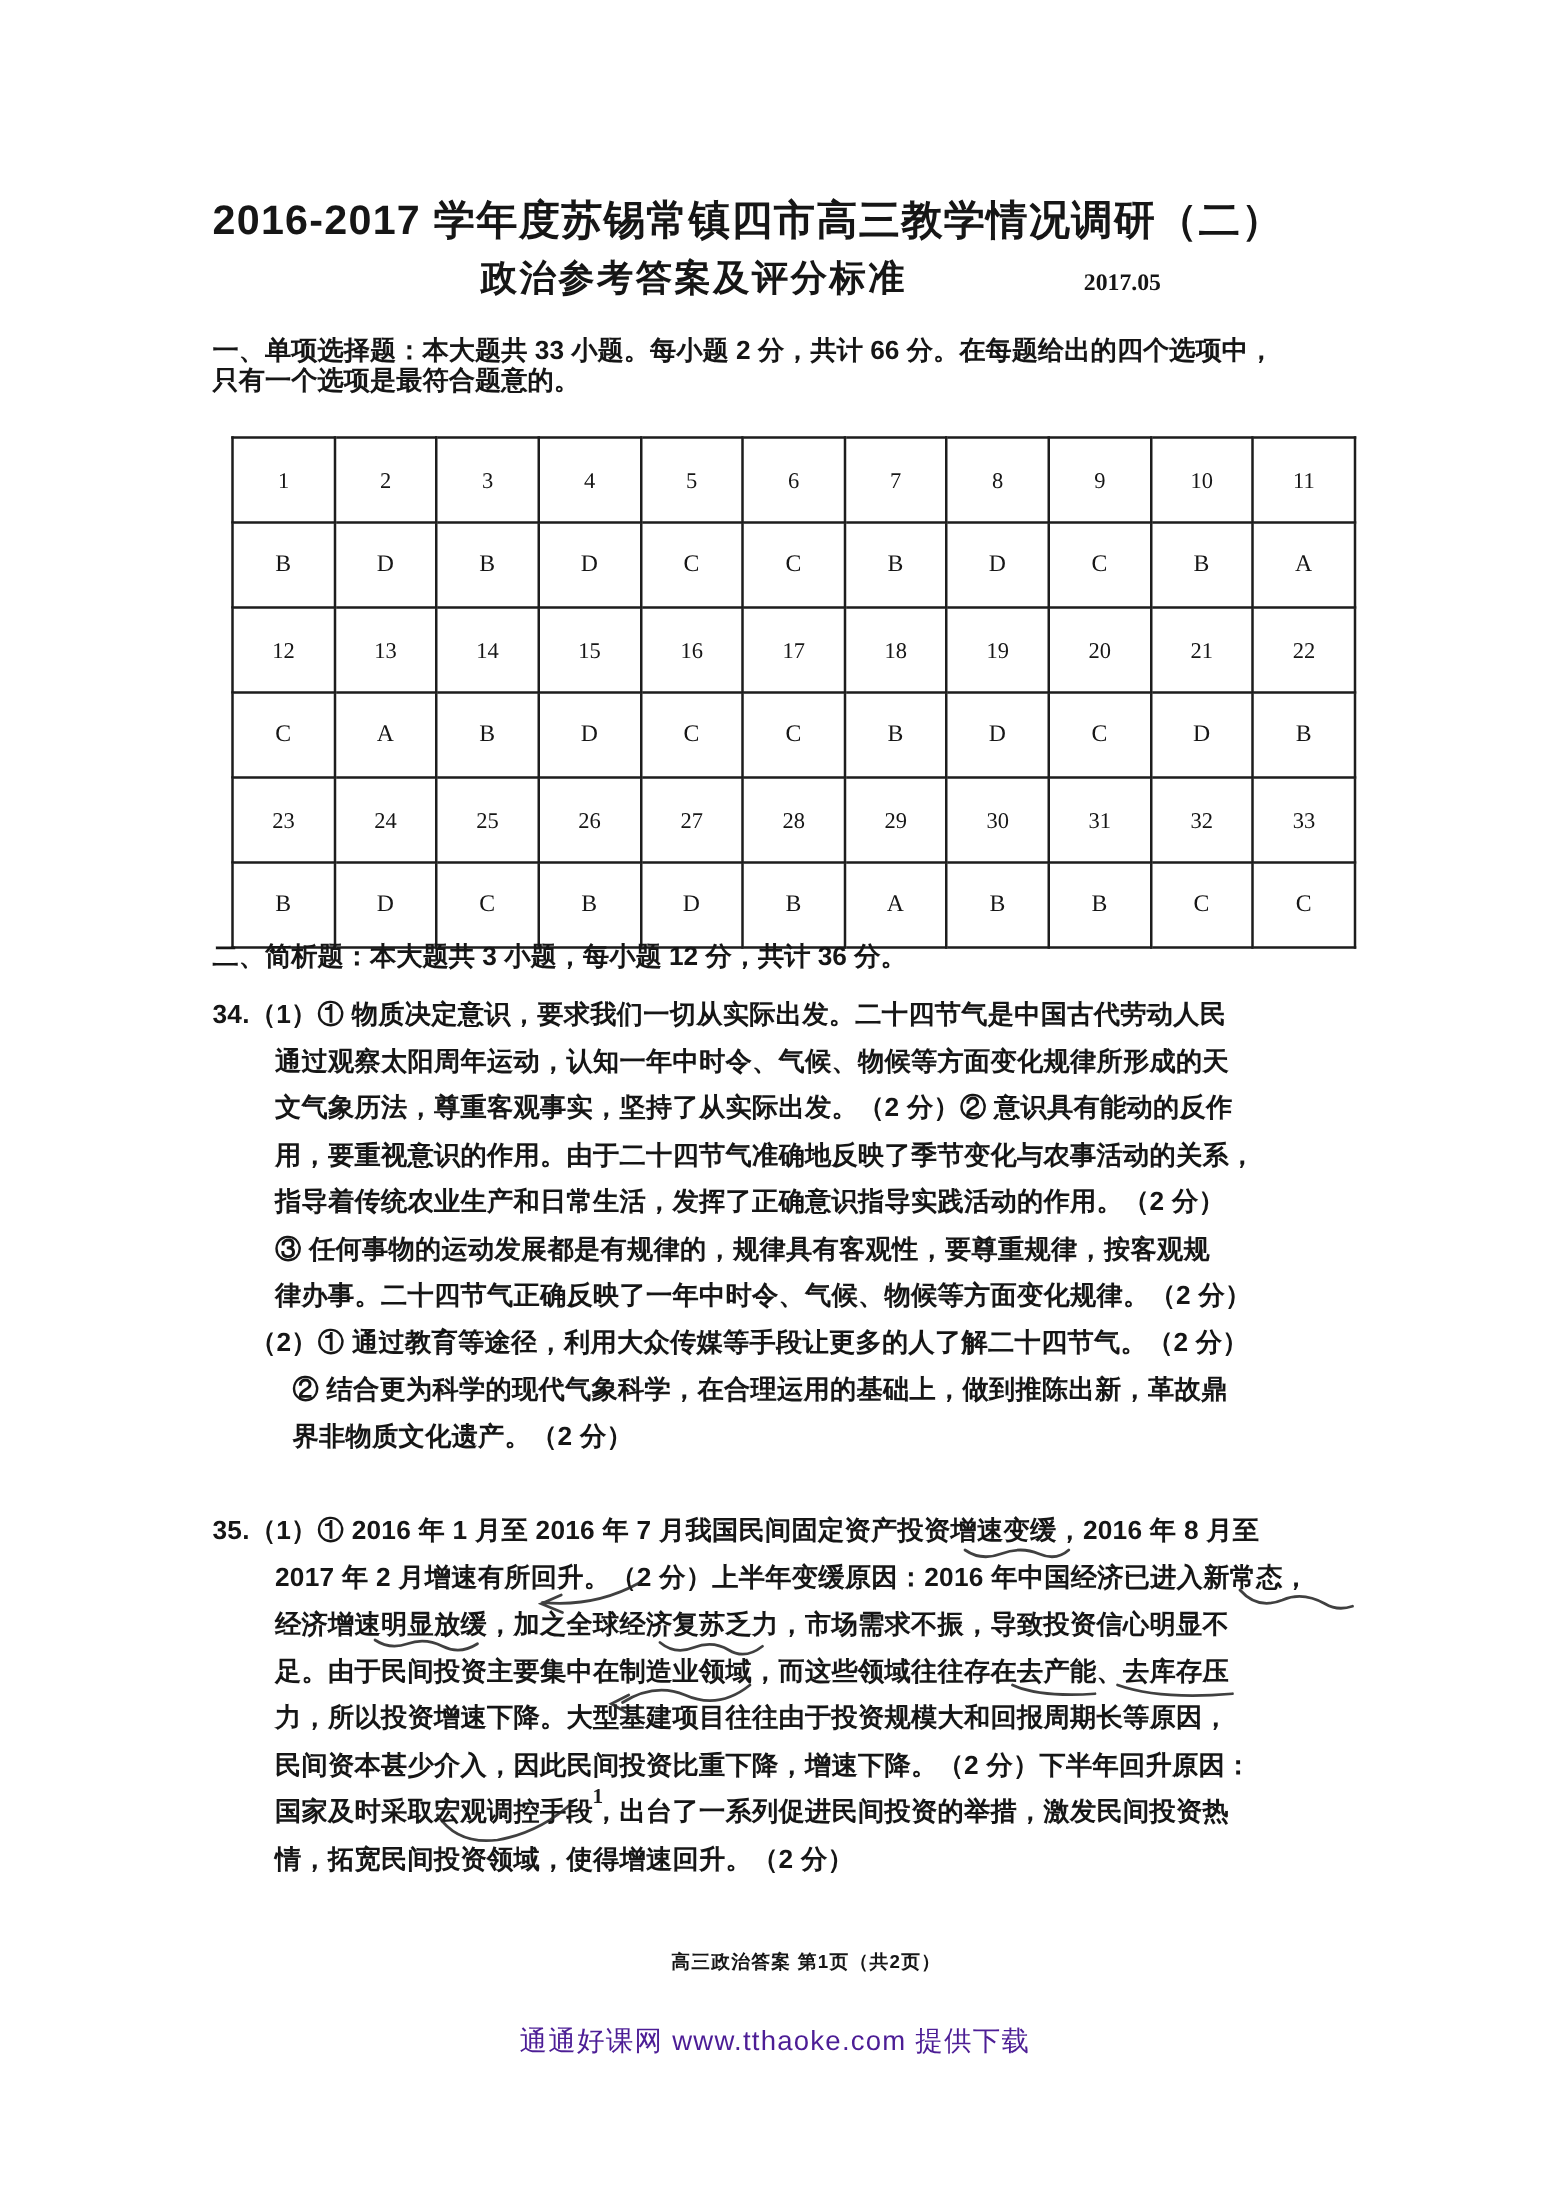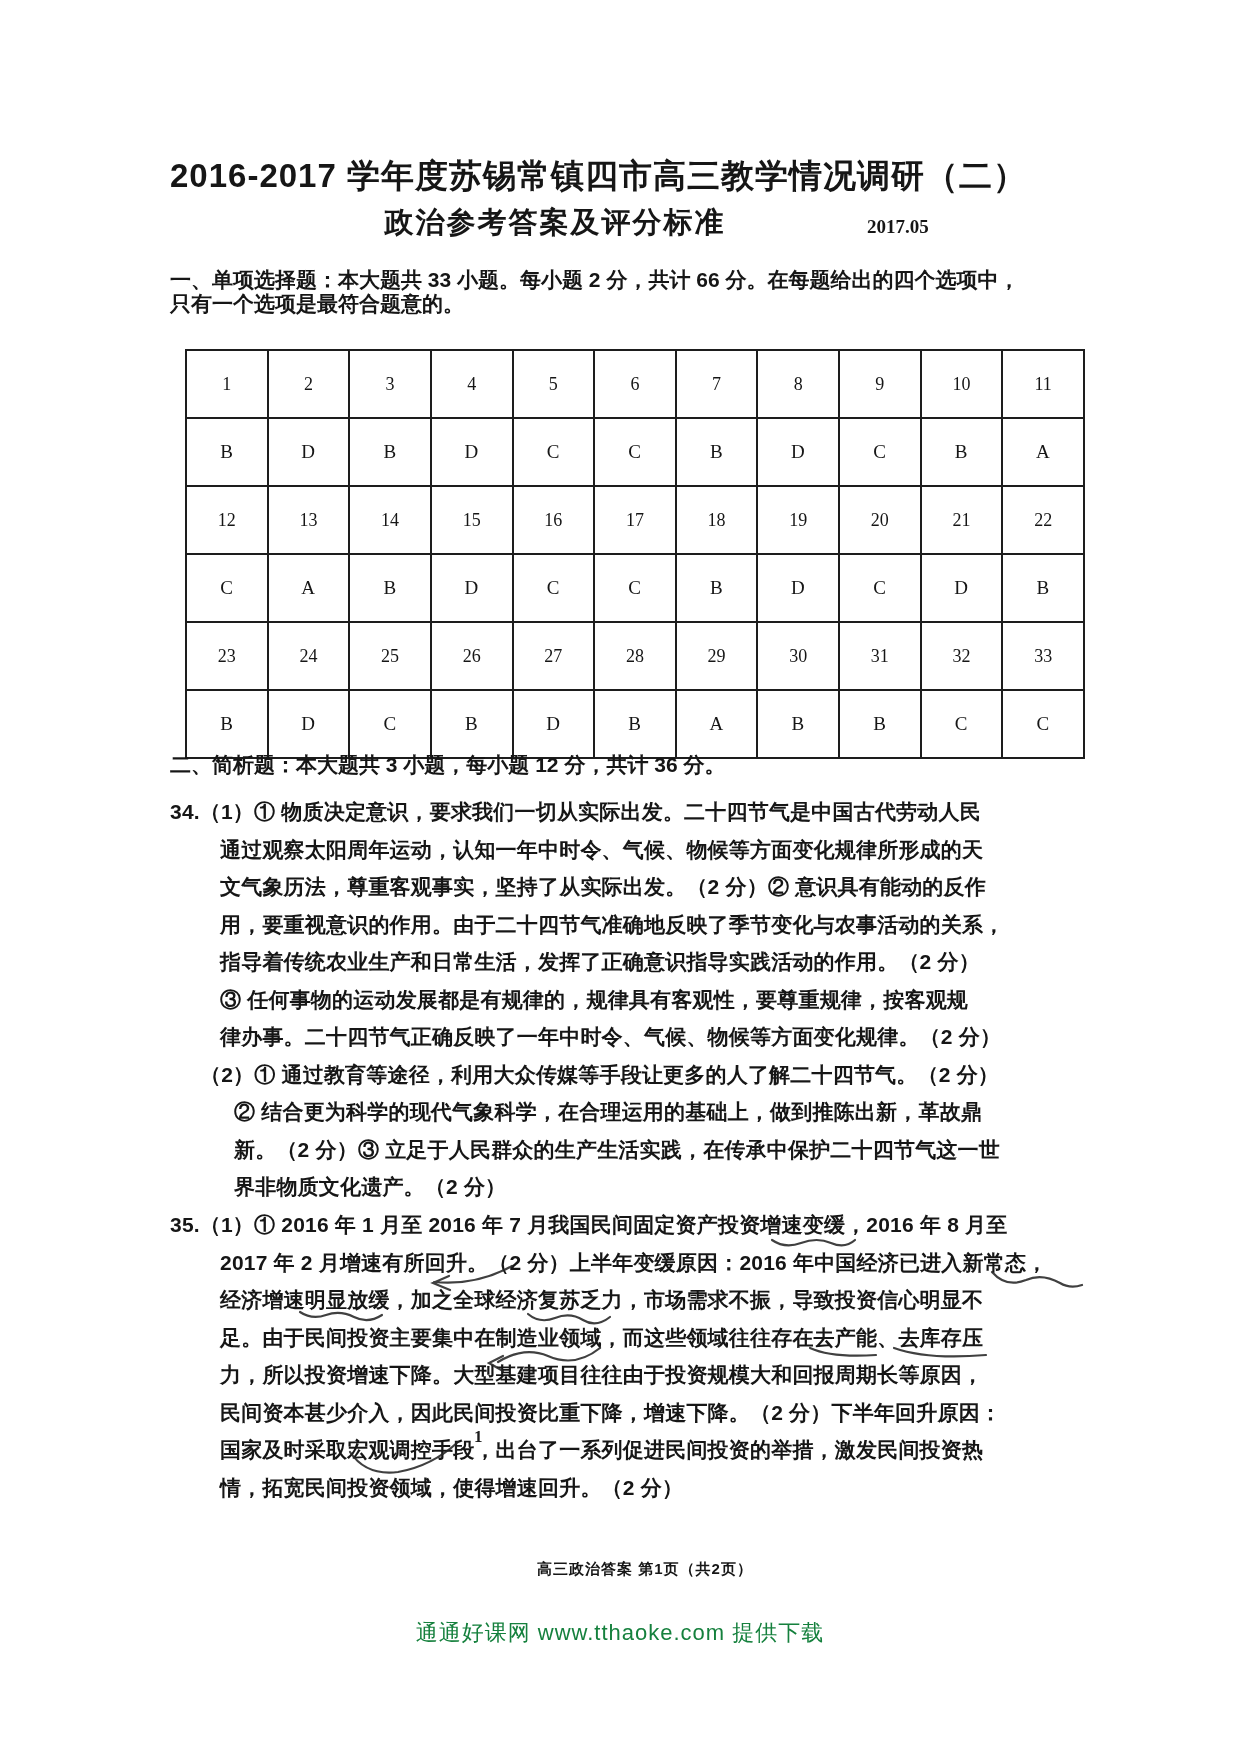--- a/index.html
+++ b/index.html
@@ -43,21 +43,21 @@
   .line.l0{padding-left:0;}
   .line.l1{padding-left:50px;}
   .line.l2{padding-left:30px;}
   .line.l3{padding-left:64px;}
   .footer-label{
     position:absolute;left:170px;width:950px;top:1560px;text-align:center;
     font-size:15px;font-weight:700;letter-spacing:1px;
   }
   .watermark{
     position:absolute;left:0;width:1240px;top:1618px;text-align:center;
-    font-size:22px;font-weight:400;color:#15803d;letter-spacing:1px;
+    font-size:22px;font-weight:400;color:#4c1d95;letter-spacing:1px;
   }
   .pen-overlay{position:absolute;left:0;top:0;pointer-events:none;}
   .pen-overlay path{stroke:#262626;stroke-width:2.2;fill:none;stroke-linecap:round;opacity:.88;}
   .pen-overlay text{fill:#1c1c1c;font-family:"Liberation Serif",serif;font-size:17px;font-weight:700;}
 </style>
 </head>
 <body>
 
 <div class="sheet">
 
@@ -156,21 +156,20 @@
   <div class="para para-34">
       <div class="line l0">34.（1）① 物质决定意识，要求我们一切从实际出发。二十四节气是中国古代劳动人民</div>
       <div class="line l1">通过观察太阳周年运动，认知一年中时令、气候、物候等方面变化规律所形成的天</div>
       <div class="line l1">文气象历法，尊重客观事实，坚持了从实际出发。（2 分）② 意识具有能动的反作</div>
       <div class="line l1">用，要重视意识的作用。由于二十四节气准确地反映了季节变化与农事活动的关系，</div>
       <div class="line l1">指导着传统农业生产和日常生活，发挥了正确意识指导实践活动的作用。（2 分）</div>
       <div class="line l1">③ 任何事物的运动发展都是有规律的，规律具有客观性，要尊重规律，按客观规</div>
       <div class="line l1">律办事。二十四节气正确反映了一年中时令、气候、物候等方面变化规律。（2 分）</div>
       <div class="line l2">（2）① 通过教育等途径，利用大众传媒等手段让更多的人了解二十四节气。（2 分）</div>
       <div class="line l3">② 结合更为科学的现代气象科学，在合理运用的基础上，做到推陈出新，革故鼎</div>
-      <div class="line l3">新。（2 分）③ 立足于人民群众的生产生活实践，在传承中保护二十四节气这一世</div>
       <div class="line l3">界非物质文化遗产。（2 分）</div>
     </div>
   <div class="para para-35">
       <div class="line l0">35.（1）① 2016 年 1 月至 2016 年 7 月我国民间固定资产投资增速变缓，2016 年 8 月至</div>
       <div class="line l1">2017 年 2 月增速有所回升。（2 分）上半年变缓原因：2016 年中国经济已进入新常态，</div>
       <div class="line l1">经济增速明显放缓，加之全球经济复苏乏力，市场需求不振，导致投资信心明显不</div>
       <div class="line l1">足。由于民间投资主要集中在制造业领域，而这些领域往往存在去产能、去库存压</div>
       <div class="line l1">力，所以投资增速下降。大型基建项目往往由于投资规模大和回报周期长等原因，</div>
       <div class="line l1">民间资本甚少介入，因此民间投资比重下降，增速下降。（2 分）下半年回升原因：</div>
       <div class="line l1">国家及时采取宏观调控手段，出台了一系列促进民间投资的举措，激发民间投资热</div>

